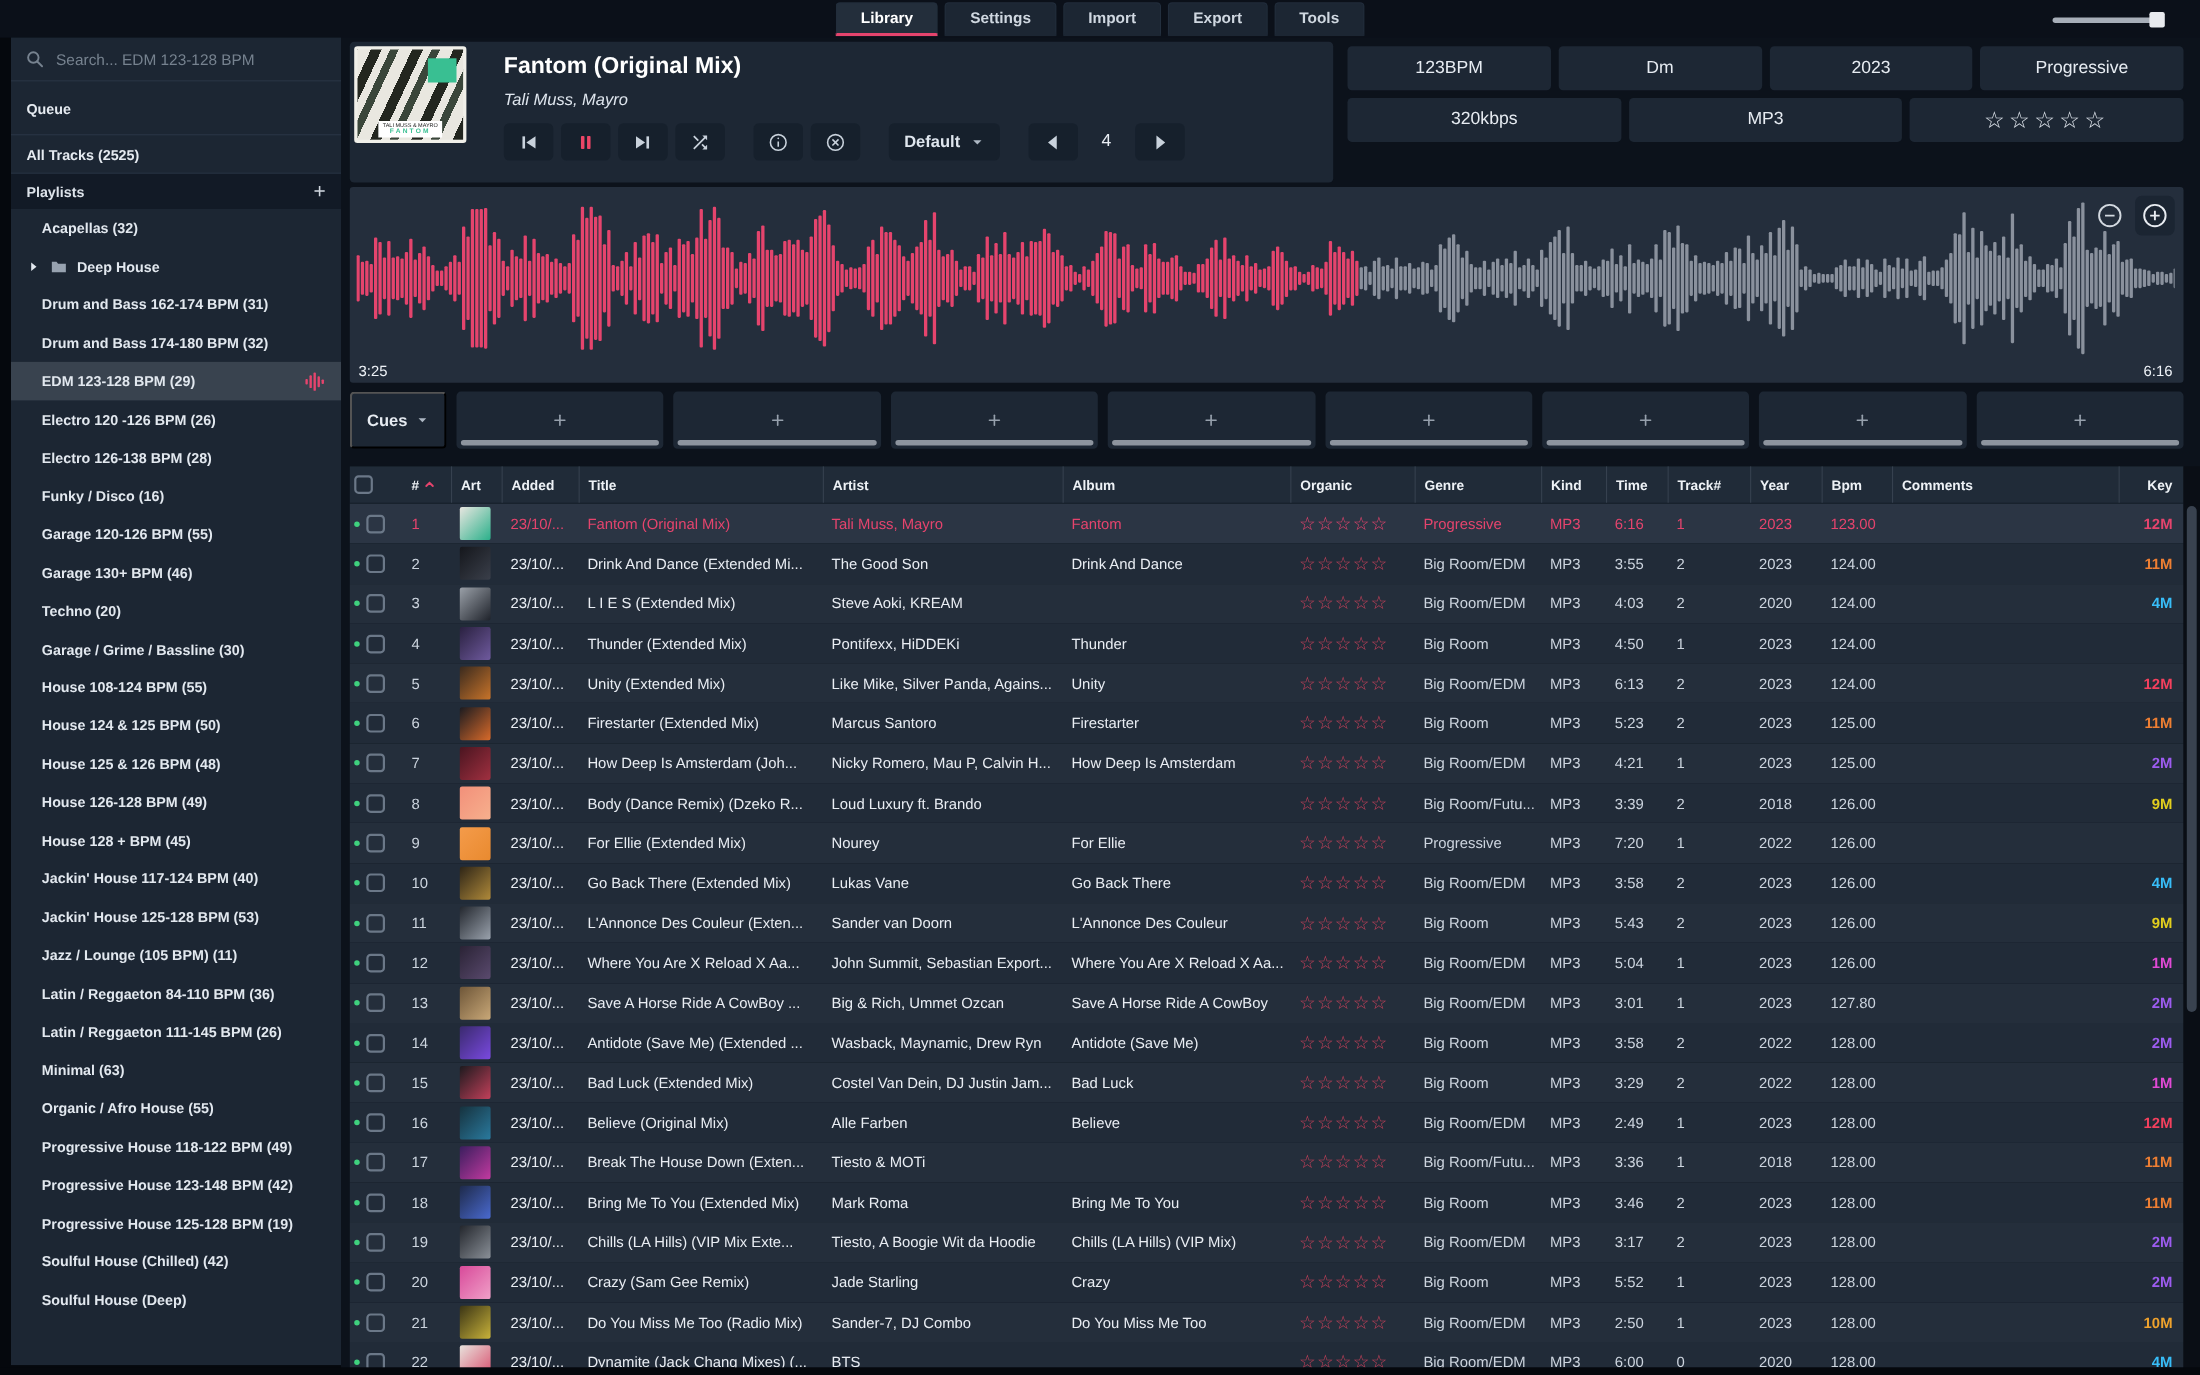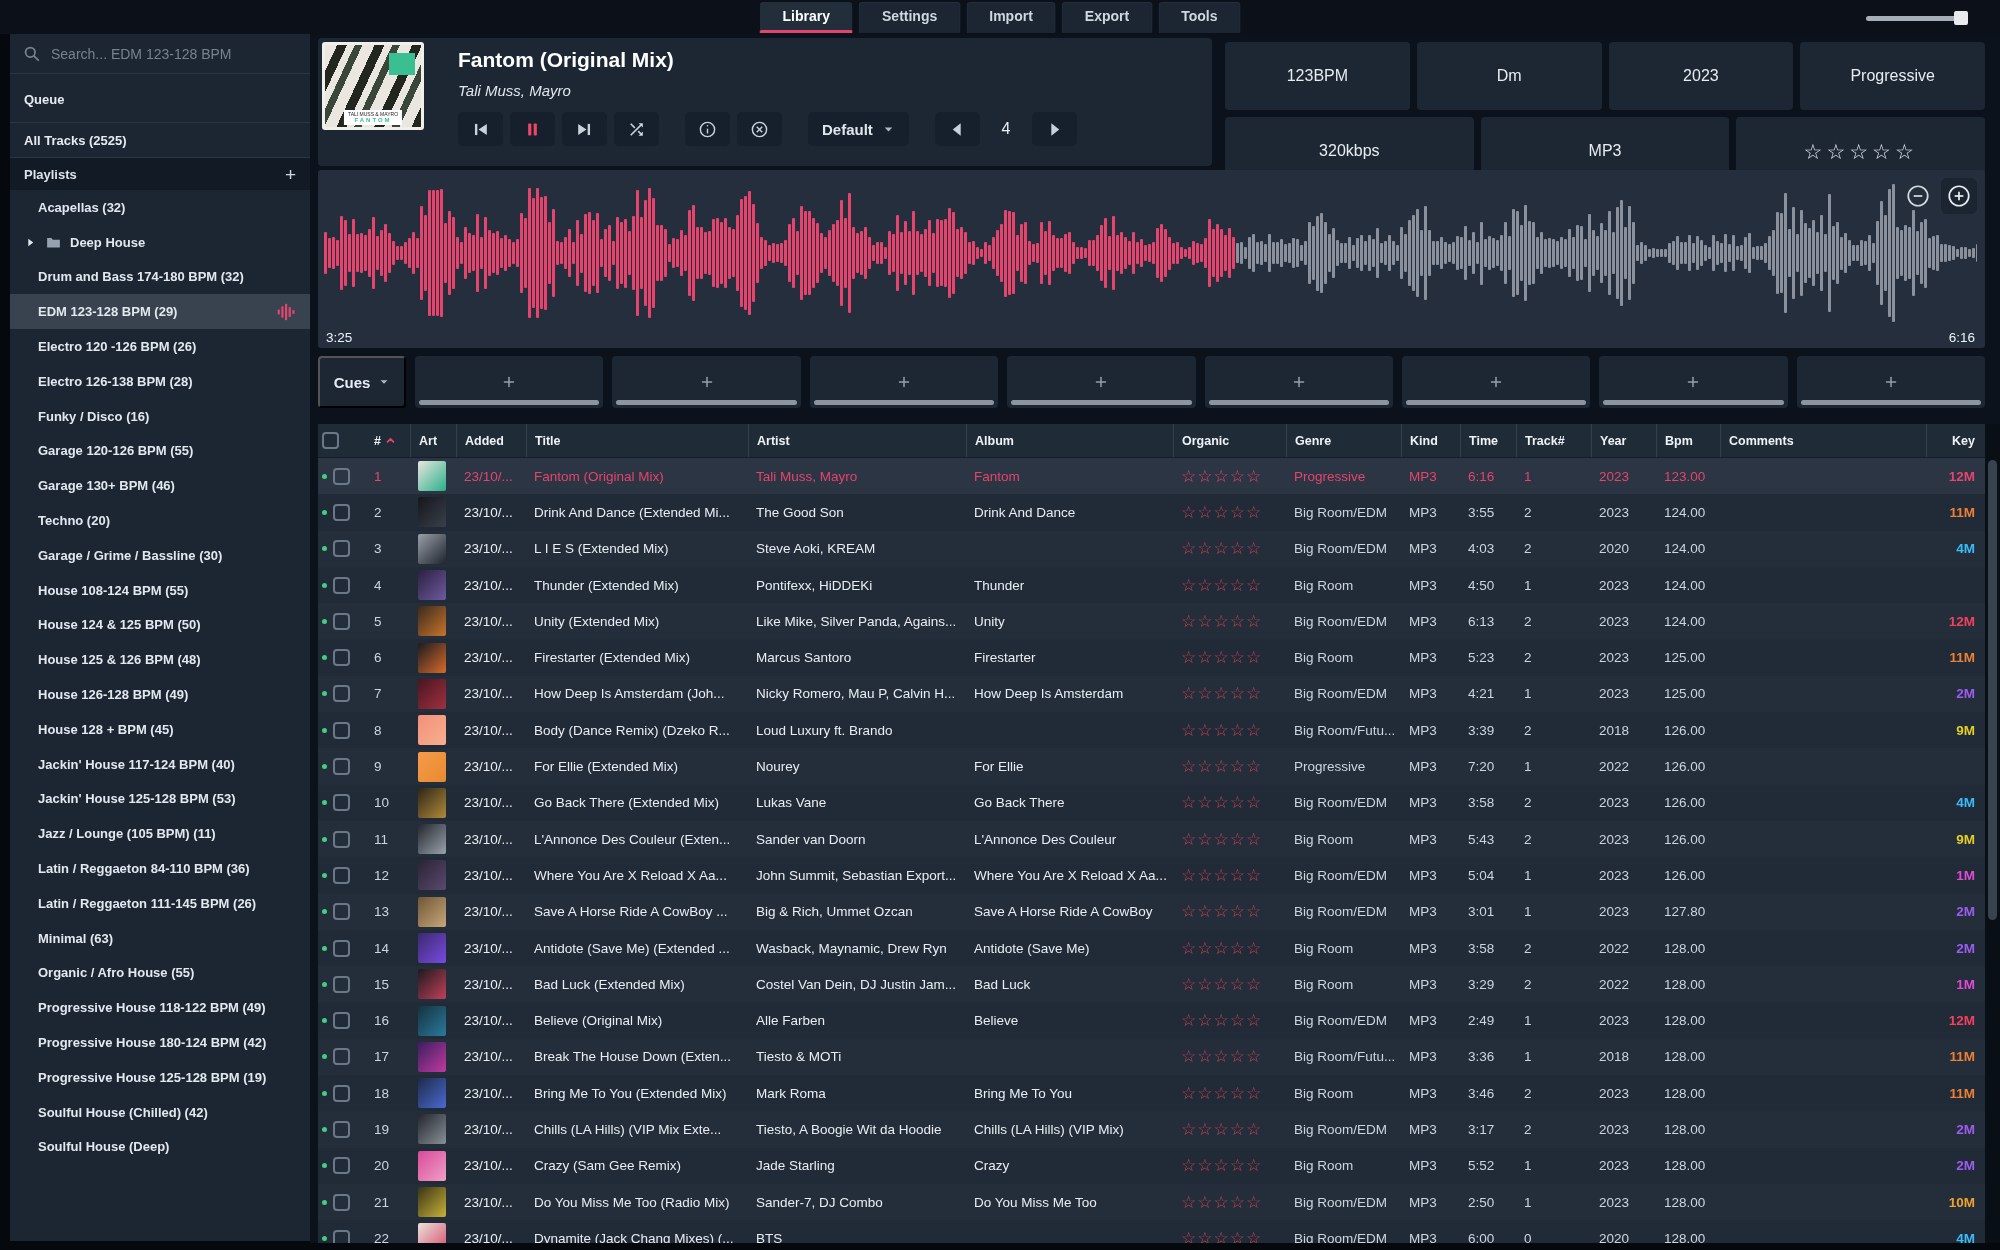--- a/index.html
+++ b/index.html
@@ -60,21 +60,21 @@
     display:flex;align-items:center;justify-content:center;cursor:pointer;font-size:14px;}
   .tbtn .icon{width:19px;height:19px;}
   .tbtn.pause{color:#ec4667;}
   .tgap{width:12px;}
   .tbtn.mode{padding:0 14px;gap:9px;font-weight:600;color:#dfe6ee;font-size:15px;}
   .tbtn.mode .icon{width:13px;height:13px;color:#aeb8c4;}
   .pageno{width:38px;text-align:center;font-size:16px;color:#e9eef4;}
 
   .info-grid{position:absolute;left:907px;top:8px;width:760px;}
   .info-row{display:flex;gap:7px;margin-bottom:7px;}
-  .ibox{height:68px;background:#1d2734;border-radius:4px;display:flex;align-items:center;
+  .ibox{height:40px;background:#1d2734;border-radius:4px;display:flex;align-items:center;
     justify-content:center;font-size:16px;color:#e7ecf2;}
   .r1 .ibox{flex:1;}
   .r2 .ibox{flex:1;}
   .ibox.stars{font-size:21px;letter-spacing:4px;color:#dde3ea;}
 
   .wave-panel{position:absolute;left:0;top:136px;width:1667px;height:178px;background:#242e3c;border-radius:3px;}
   .wave-bars{position:absolute;left:6px;right:8px;top:8px;bottom:20px;display:flex;align-items:center;overflow:hidden;}
   .wbar{width:2.5px;margin-right:1.5px;border-radius:1px;flex:none;}
   .wtime{position:absolute;bottom:3px;font-size:13.5px;color:#eef2f7;}
   .wtime.l{left:8px;}
@@ -185,20 +185,23 @@
           </svg>
         </span>
         <span class="icon folder">
           <svg viewBox="0 0 24 24" fill="currentColor">
             <path d="M3 5.5h6l2 2.5h10v11H3z"></path>
           </svg>
         </span>
         <span class="pl-label">Deep House</span>
       </div>
       <div class="pl-item">
+        <span class="pl-label">Drum and Bass 162-174 BPM (31)</span>
+      </div>
+      <div class="pl-item">
         <span class="pl-label">Drum and Bass 174-180 BPM (32)</span>
       </div>
       <div class="pl-item selected">
         <span class="pl-label">EDM 123-128 BPM (29)</span>
         <span class="icon nowplaying">
           <svg viewBox="0 0 24 24" fill="currentColor">
             <rect x="2" y="9" width="2.6" height="6" rx="1"></rect>
             <rect x="6.4" y="5" width="2.6" height="14" rx="1"></rect>
             <rect x="10.8" y="2" width="2.6" height="20" rx="1"></rect>
             <rect x="15.2" y="6" width="2.6" height="12" rx="1"></rect>
@@ -260,21 +263,21 @@
       <div class="pl-item">
         <span class="pl-label">Minimal (63)</span>
       </div>
       <div class="pl-item">
         <span class="pl-label">Organic / Afro House (55)</span>
       </div>
       <div class="pl-item">
         <span class="pl-label">Progressive House 118-122 BPM (49)</span>
       </div>
       <div class="pl-item">
-        <span class="pl-label">Progressive House 180-124 BPM (42)</span>
+        <span class="pl-label">Progressive House 123-148 BPM (42)</span>
       </div>
       <div class="pl-item">
         <span class="pl-label">Progressive House 125-128 BPM (19)</span>
       </div>
       <div class="pl-item">
         <span class="pl-label">Soulful House (Chilled) (42)</span>
       </div>
       <div class="pl-item">
         <span class="pl-label">Soulful House (Deep)</span>
       </div>

